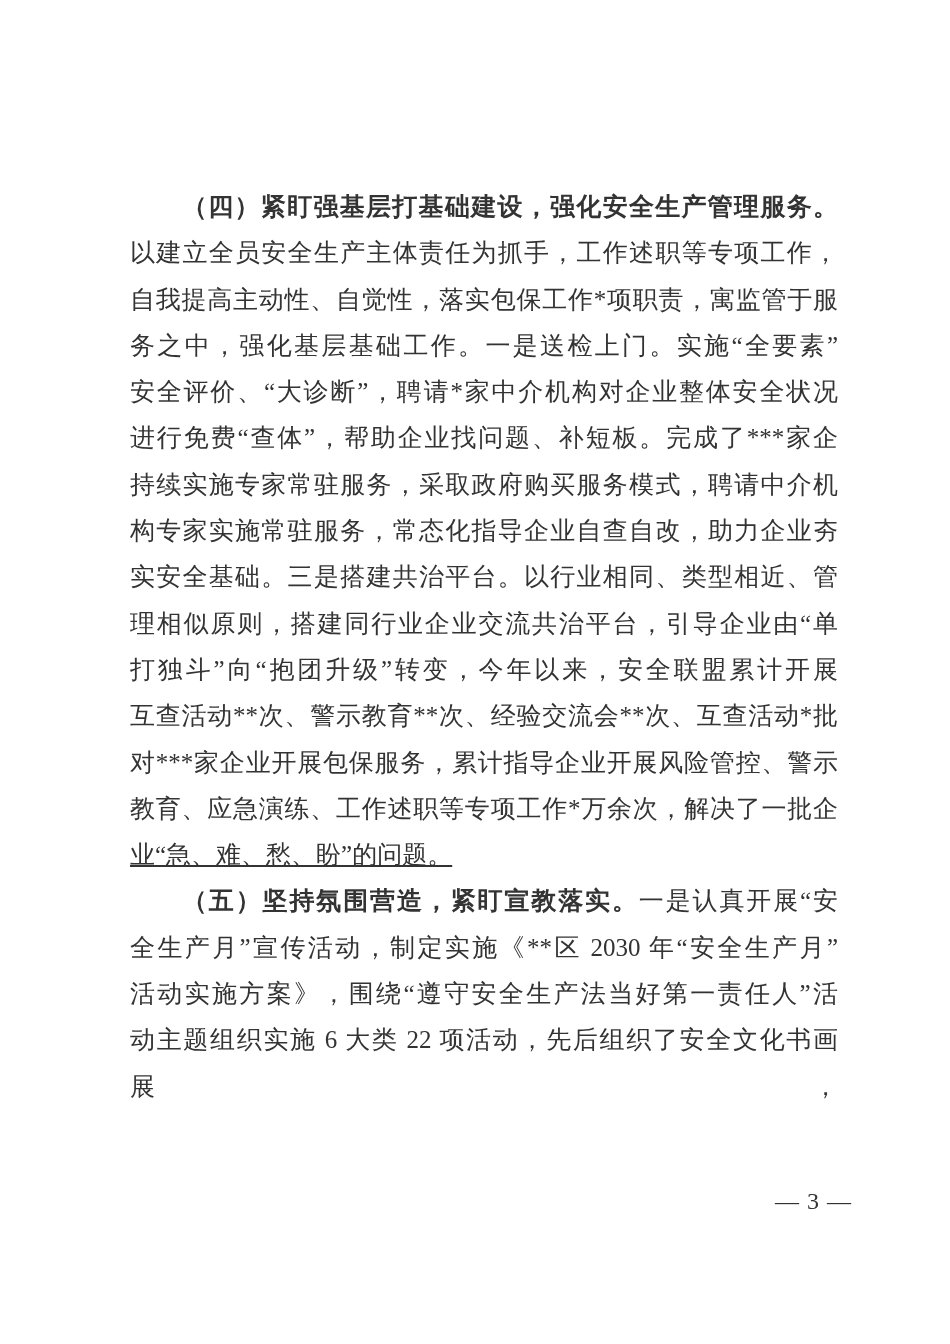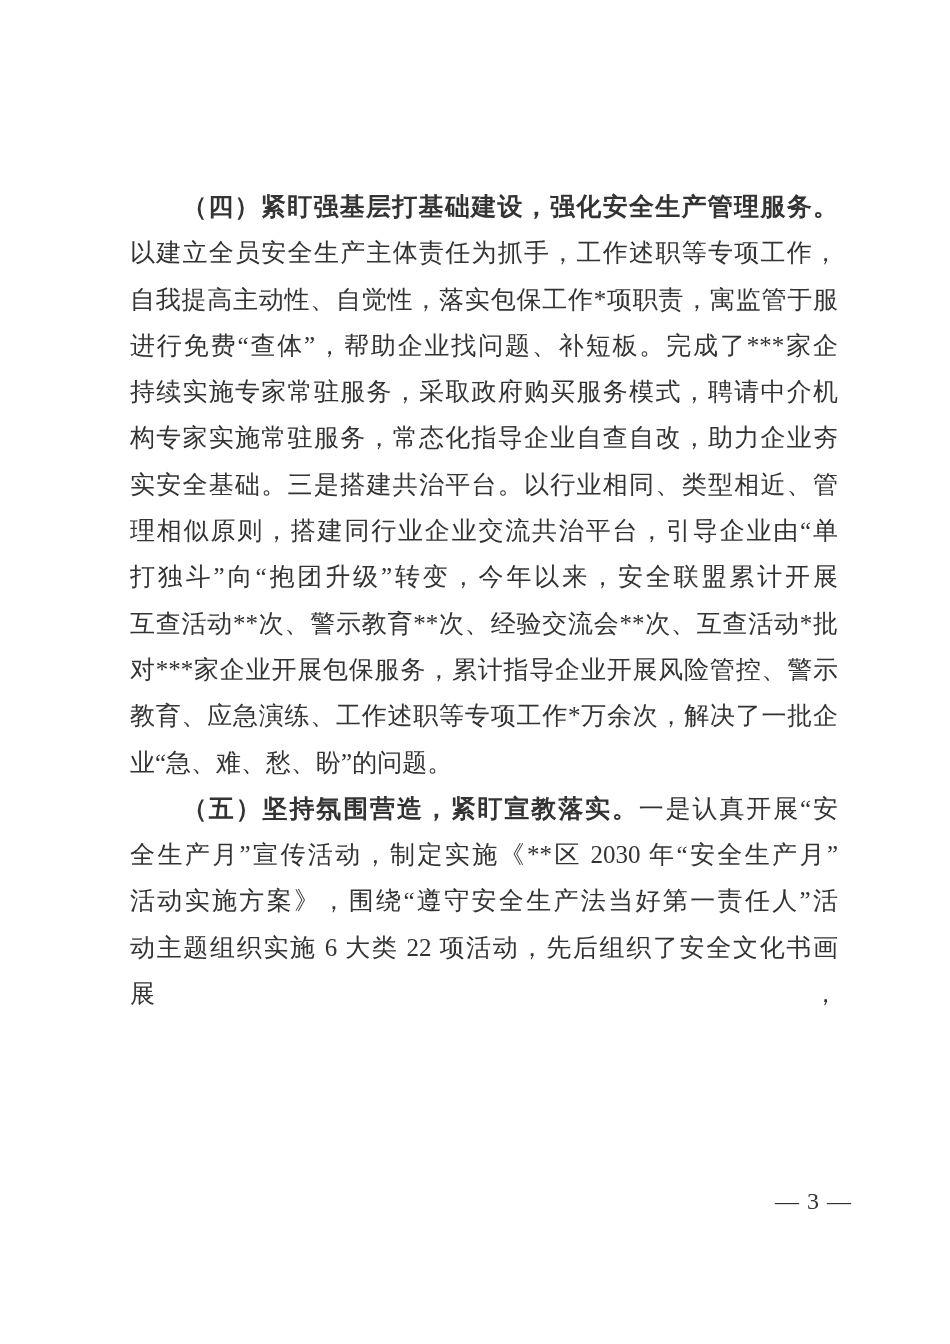--- a/index.html
+++ b/index.html
@@ -39,20 +39,21 @@
     text-align-last: justify;
     overflow: visible;
     white-space: normal;
   }
   .line.indent {
     text-indent: 52px;
   }
   .line.no-fill {
     text-align: center;
     text-align-last: left;
+    text-decoration: underline;
   }
   .seg {
     font-weight: normal;
   }
   .seg.bold {
     font-weight: 700;
   }
   .page-footer {
     position: absolute;
     top: 1188px;
@@ -66,20 +67,22 @@
 </style>
 </head>
 <body style="background: rgb(255, 255, 255);">
 
 <div class="page">
   <div class="text-block" id="text-block" style="color: rgb(51, 51, 51);">
       <div class="paragraph">
         <div class="line indent"><span class="seg bold">（四）紧盯强基层打基础建设，强化安全生产管理服务。</span></div>
         <div class="line"><span class="seg">以建立全员安全生产主体责任为抓手，工作述职等专项工作，</span></div>
         <div class="line"><span class="seg">自我提高主动性、自觉性，落实包保工作*项职责，寓监管于服</span></div>
+        <div class="line"><span class="seg">务之中，强化基层基础工作。一是送检上门。实施“全要素”</span></div>
+        <div class="line"><span class="seg">安全评价、“大诊断”，聘请*家中介机构对企业整体安全状况</span></div>
         <div class="line"><span class="seg">进行免费“查体”，帮助企业找问题、补短板。完成了***家企</span></div>
         <div class="line"><span class="seg">持续实施专家常驻服务，采取政府购买服务模式，聘请中介机</span></div>
         <div class="line"><span class="seg">构专家实施常驻服务，常态化指导企业自查自改，助力企业夯</span></div>
         <div class="line"><span class="seg">实安全基础。三是搭建共治平台。以行业相同、类型相近、管</span></div>
         <div class="line"><span class="seg">理相似原则，搭建同行业企业交流共治平台，引导企业由“单</span></div>
         <div class="line"><span class="seg">打独斗”向“抱团升级”转变，今年以来，安全联盟累计开展</span></div>
         <div class="line"><span class="seg">互查活动**次、警示教育**次、经验交流会**次、互查活动*批</span></div>
         <div class="line"><span class="seg">对***家企业开展包保服务，累计指导企业开展风险管控、警示</span></div>
         <div class="line"><span class="seg">教育、应急演练、工作述职等专项工作*万余次，解决了一批企</span></div>
         <div class="line no-fill"><span class="seg">业“急、难、愁、盼”的问题。</span></div>

